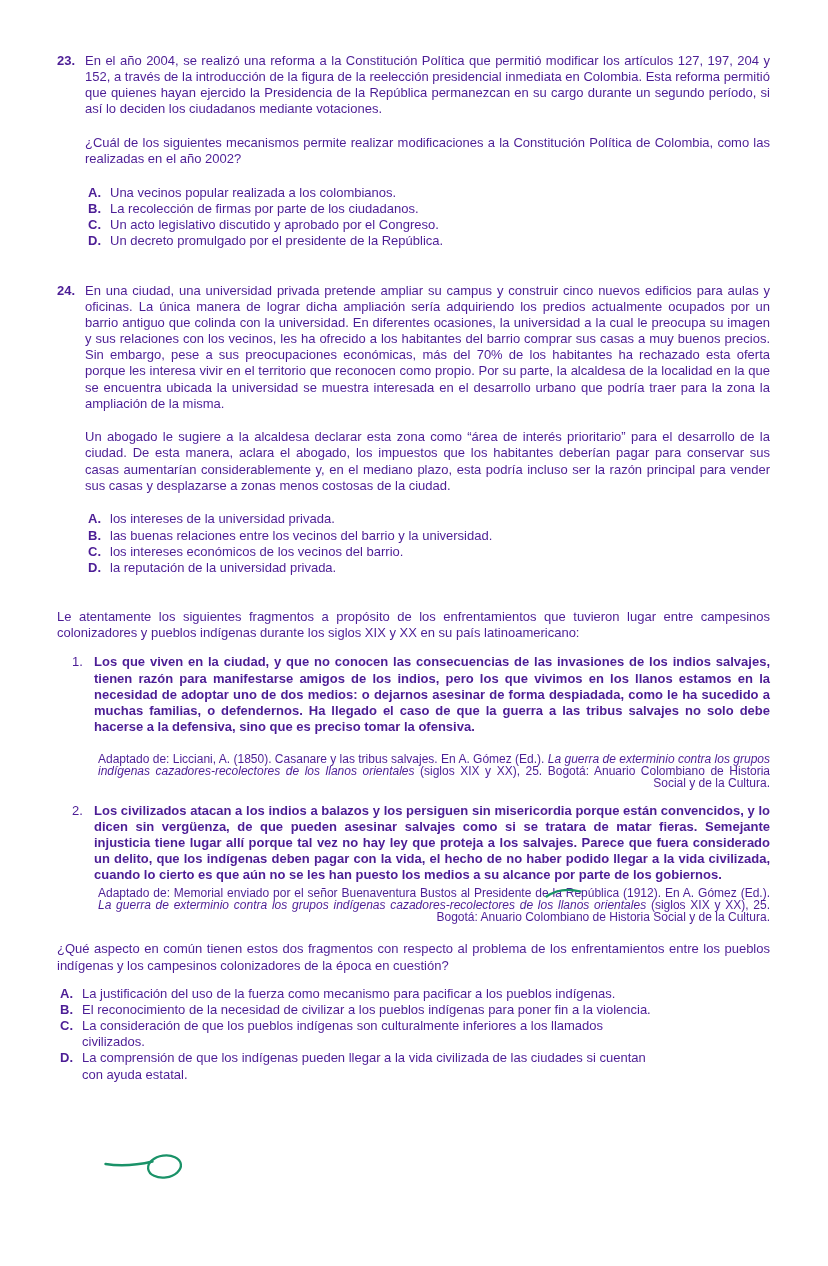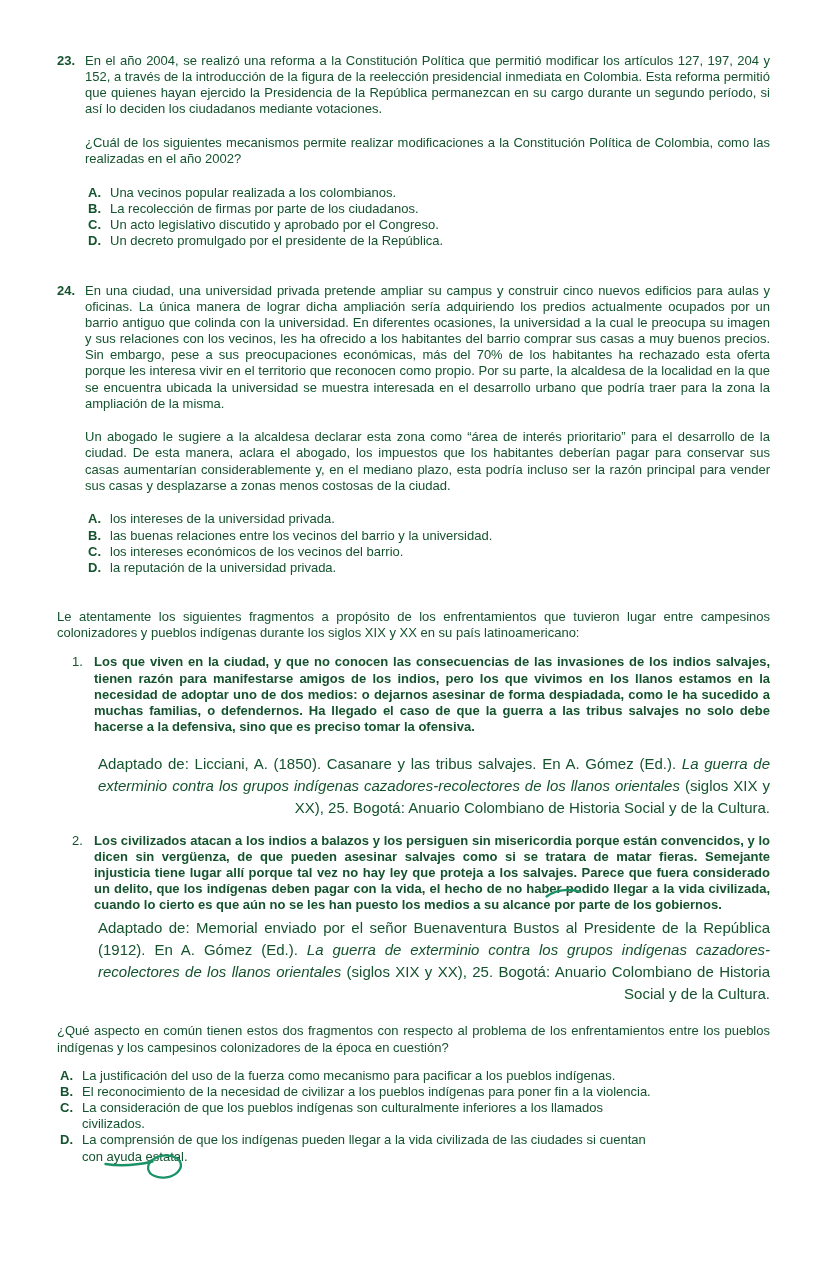--- a/index.html
+++ b/index.html
@@ -1,37 +1,37 @@
 <!DOCTYPE html>
 <html><head>
 <meta charset="utf-8">
 <style>
   html,body{margin:0;padding:0;background:#ffffff;}
   .page{
     position:relative;width:828px;height:1266px;background:#ffffff;overflow:hidden;
     font-family:"Liberation Sans","DejaVu Sans",sans-serif;
-    color:#14532d;font-size:13px;line-height:16.15px;
+    color:#4c1d95;font-size:13px;line-height:16.15px;
   }
   .content{position:absolute;left:57px;top:53px;width:713px;}
   .question{margin:0 0 33px 0;}
   .qrow{display:flex;}
   .qnum{flex:none;width:28px;font-weight:bold;}
   .qbody{flex:1;min-width:0;}
   .para{margin:0 0 17.5px 0;text-align:justify;}
   .para:last-child{margin-bottom:0;}
   .opts{margin:0 0 0 3px;}
   .opt{display:flex;}
   .letter{flex:none;width:22px;font-weight:bold;}
   .otext{flex:1;text-align:justify;white-space:pre-wrap;}
   .frag{display:flex;margin:0 0 18px 15px;}
   .frag.tight{margin-bottom:4px;}
   .fnum{flex:none;width:22px;}
   .ftext{flex:1;text-align:justify;font-weight:bold;}
   .citation{
-    margin:0 0 13.5px 41px;font-size:15px;line-height:22px;
+    margin:0 0 13.5px 41px;font-size:12px;line-height:12px;
     text-align:justify;text-align-last:right;
   }
   .citation.gap-after{margin-bottom:18px;}
   .m-intro{margin-bottom:13px;}
   .m-ask{margin-bottom:12px;}
   .ink{position:absolute;left:0;top:0;pointer-events:none;}
 </style>
 </head>
 <body>
 

